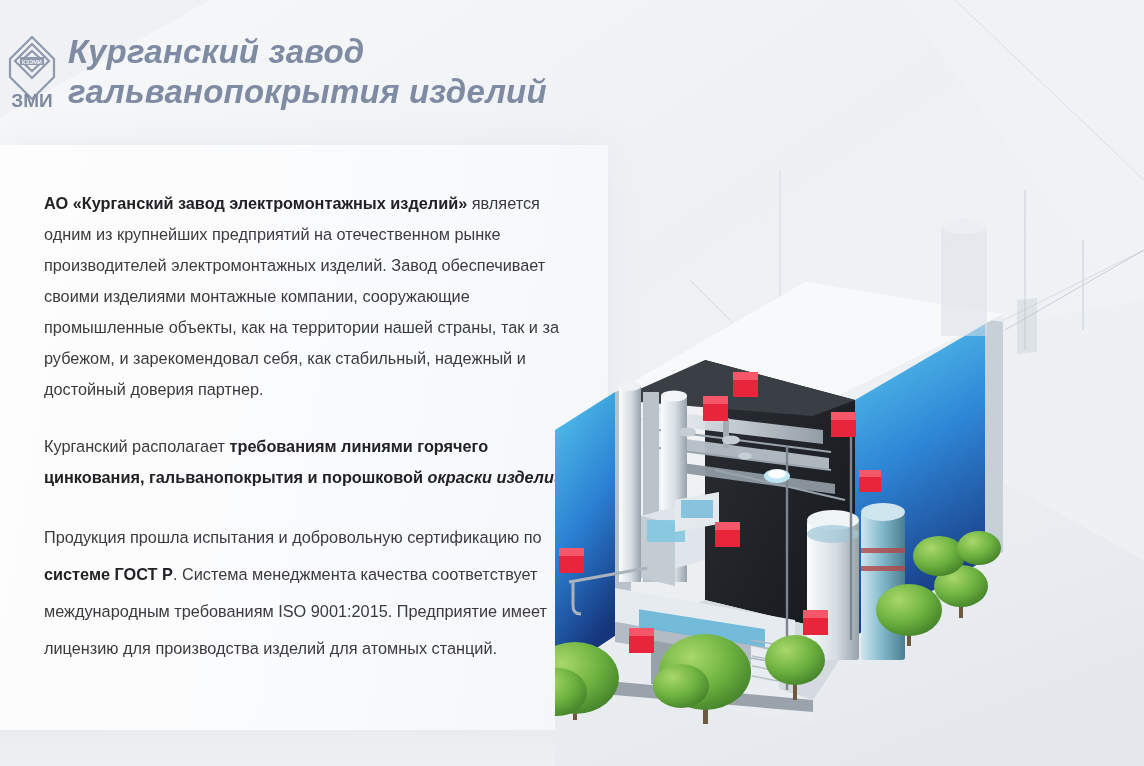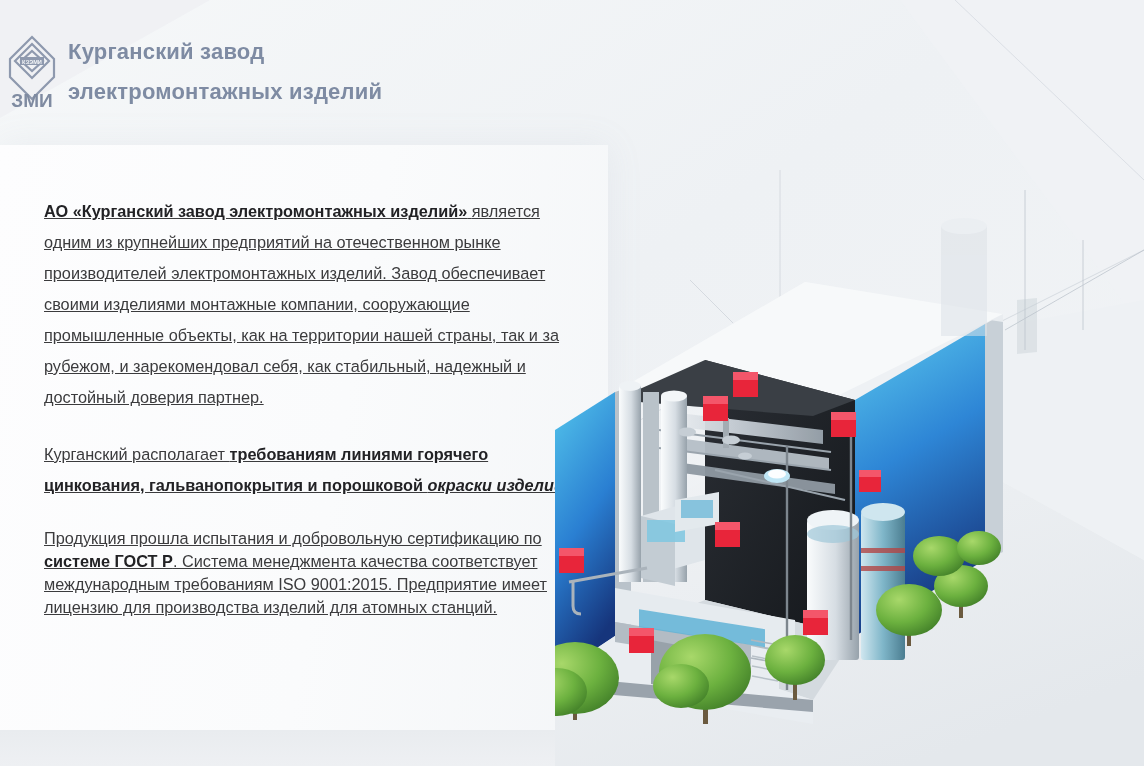--- a/index.html
+++ b/index.html
@@ -25,30 +25,31 @@
   .bottom-band{
     position:absolute;left:0;bottom:0;width:680px;height:36px;
     background:linear-gradient(180deg,#e9ecef 0%,#eef0f3 100%);
   }
 
   
   .header{position:absolute;left:0;top:0;width:100%;height:145px;}
   .logo{position:absolute;left:6px;top:33px;width:52px;height:76px;}
   .title{
     position:absolute;left:68px;top:32px;width:640px;
-    color:#7e8ba3;font-weight:bold;font-size:22px;line-height:40px;
+    color:#7e8ba3;font-weight:bold;font-size:33px;line-height:40px;
     letter-spacing:.2px;
+    font-style:italic;
   }
   .title .l2{display:block;}
 
   
-  .content{position:absolute;left:44px;top:196px;width:530px;color:#3b3b3d;text-decoration:underline;}
+  .content{position:absolute;left:44px;top:188px;width:530px;color:#3b3b3d;}
   .para{font-size:16.3px;line-height:31px;margin:0 0 26px 0;}
   .para:last-child{margin-bottom:0;}
-  .p3{line-height:23px;}
+  .p3{line-height:37px;}
   .b{font-weight:bold;color:#222225;}
   .bi{font-weight:bold;font-style:italic;color:#222225;}
 
   
   .illus{position:absolute;left:555px;top:0;width:589px;height:766px;overflow:hidden;}
   .illus-svg{position:absolute;left:0;top:0;width:589px;height:766px;}
 </style>
 </head>
 <body>
 
@@ -99,21 +100,21 @@
         <polygon points="26,11 43,28 26,45 9,28"></polygon>
         <polygon points="26,18 37,28 26,38 15,28"></polygon>
       </g>
       <rect x="14" y="24" width="24" height="8" fill="#8e99ae"></rect>
       <text x="26" y="30.6" font-family="'Liberation Sans',sans-serif" font-size="5.6" font-weight="bold" fill="#f2f4f6" text-anchor="middle">КЗЭМИ</text>
       <text x="26" y="74" font-family="'Liberation Sans',sans-serif" font-size="19" font-weight="bold" fill="#7f8ba1" text-anchor="middle">ЗМИ</text>
     </svg>
 
     <div class="title">
       <span class="l1">Курганский завод</span>
-      <span class="l2">электромонтажных изделий</span>
+      <span class="l2">гальванопокрытия изделий</span>
     </div>
   </div>
 
   <div class="content">
 
     <p class="para">
       <span class="b">АО «Курганский завод электромонтажных изделий»</span>
       <span>является одним из крупнейших предприятий на отечественном рынке производителей электромонтажных изделий. Завод обеспечивает своими изделиями монтажные компании, сооружающие промышленные объекты, как на территории нашей страны, так и за рубежом, и зарекомендовал себя, как стабильный, надежный и достойный доверия партнер.</span>
     </p>
 

